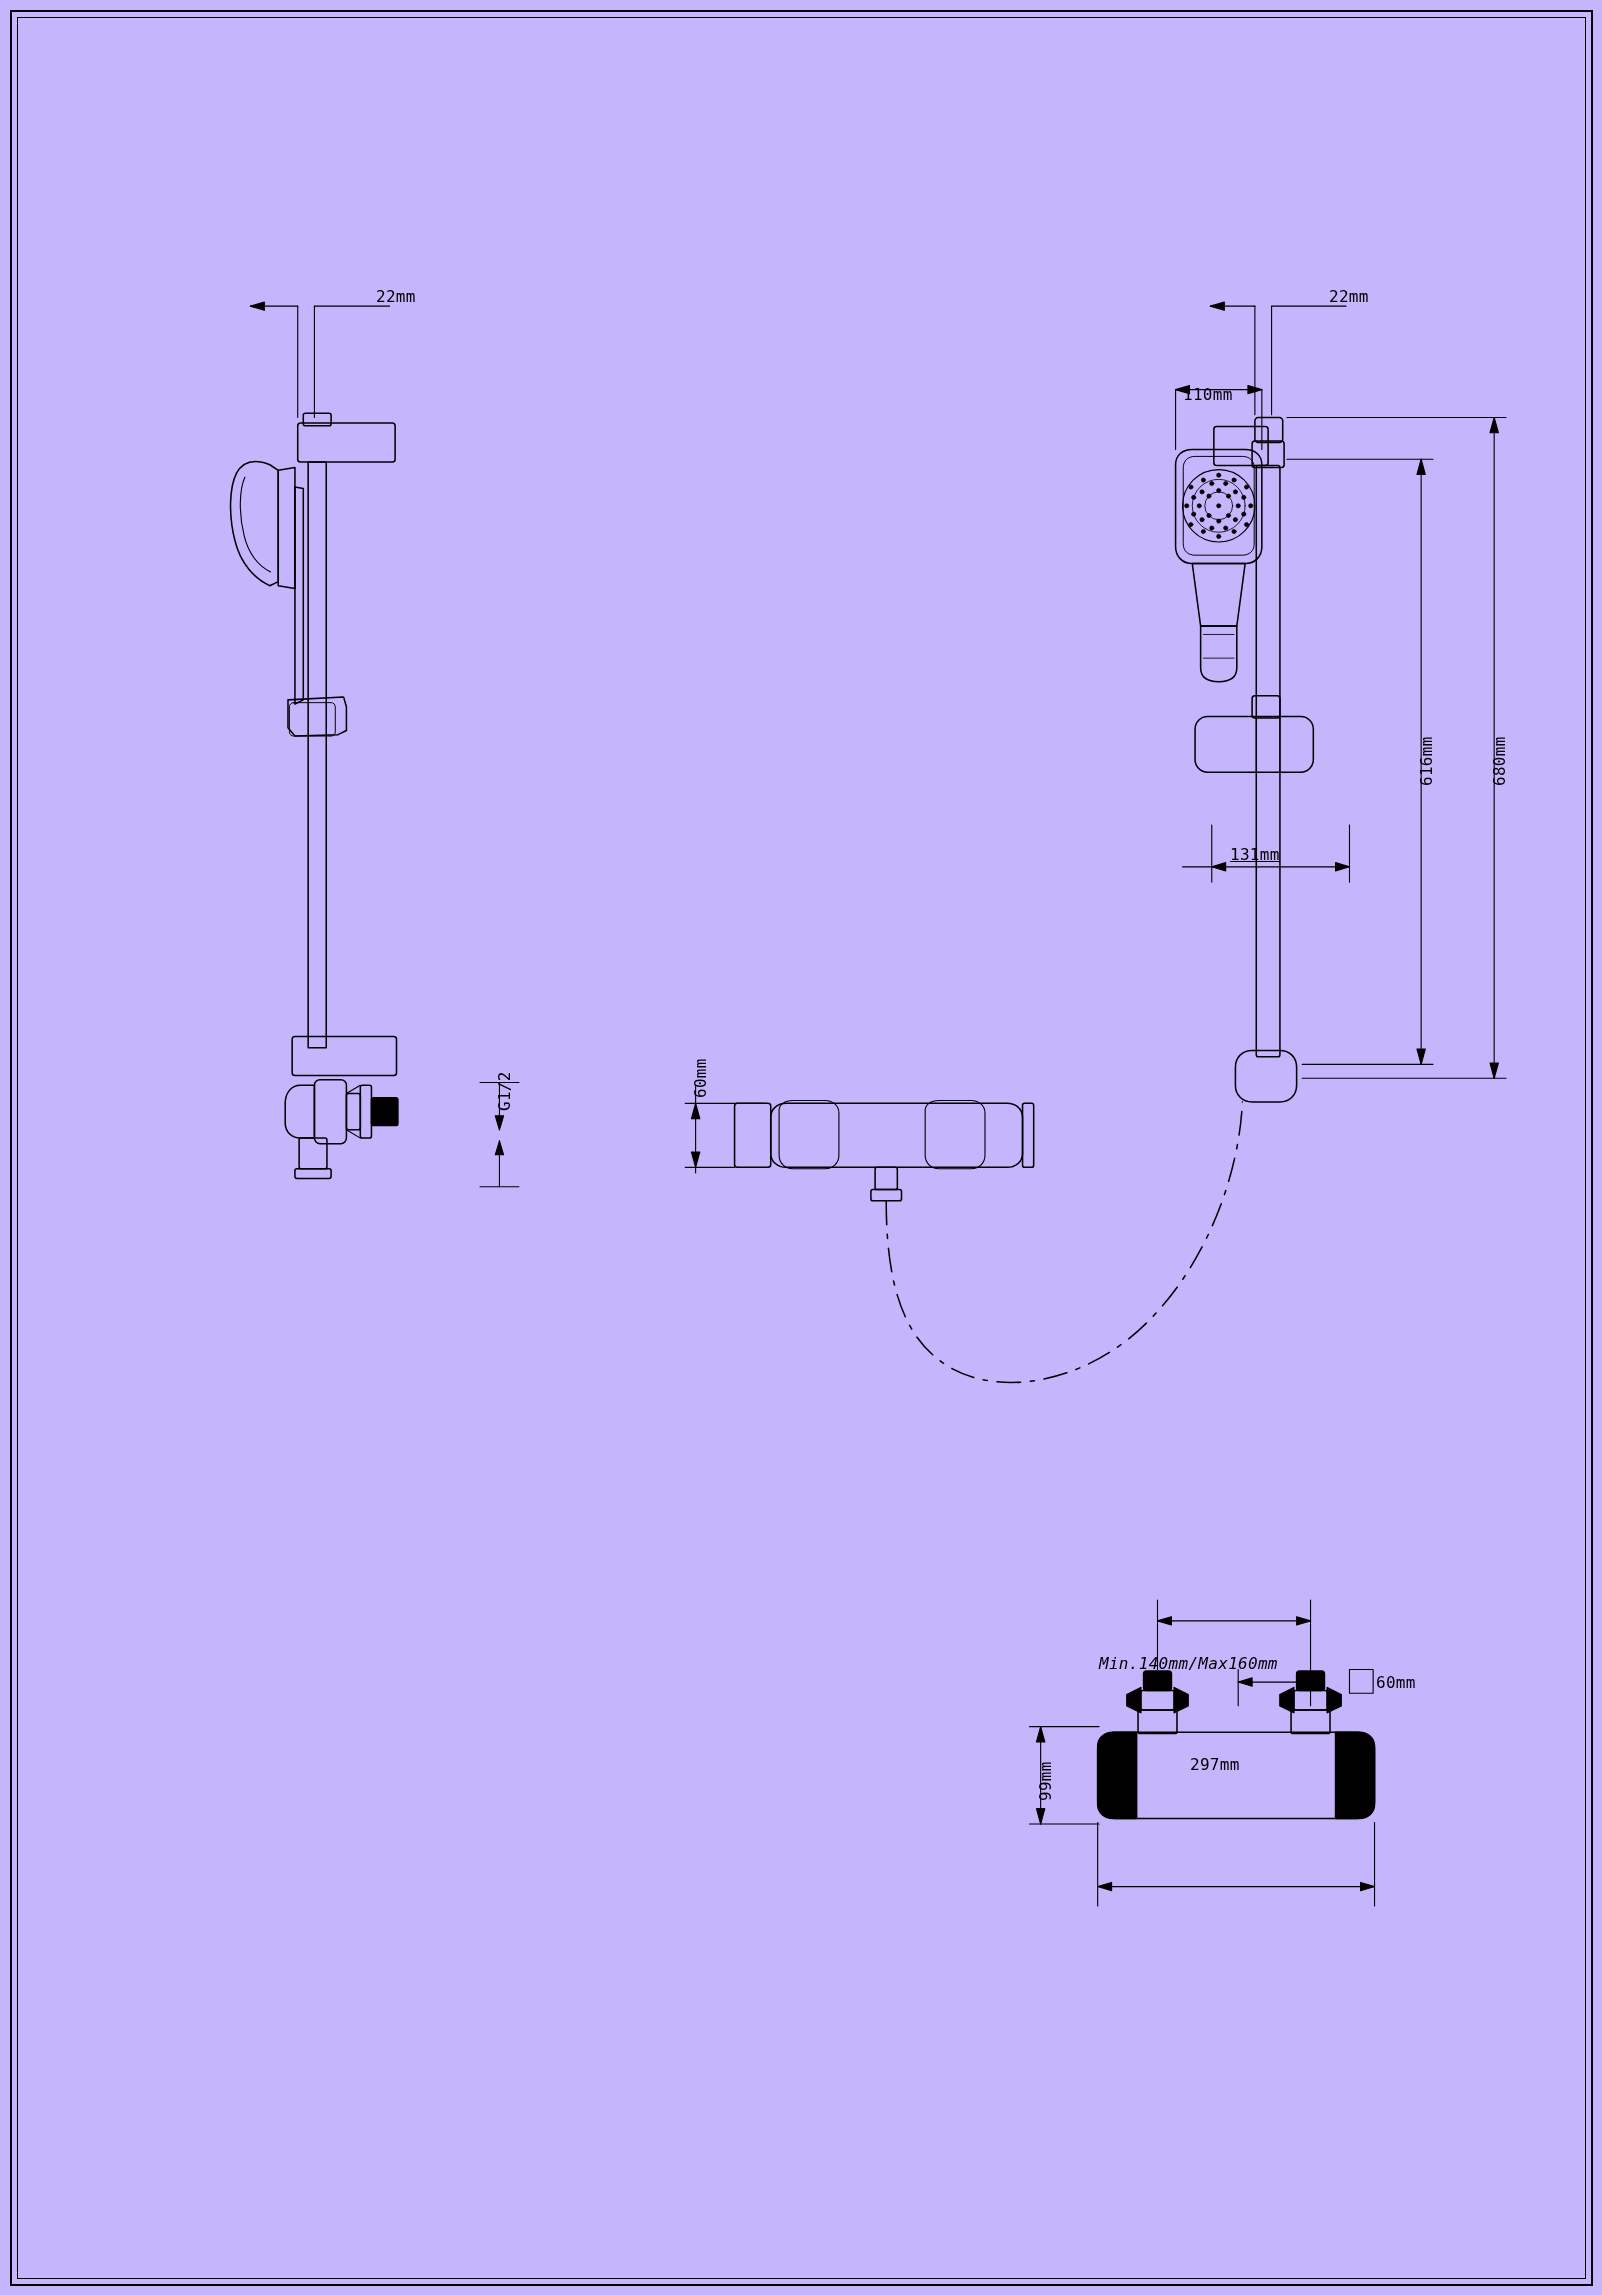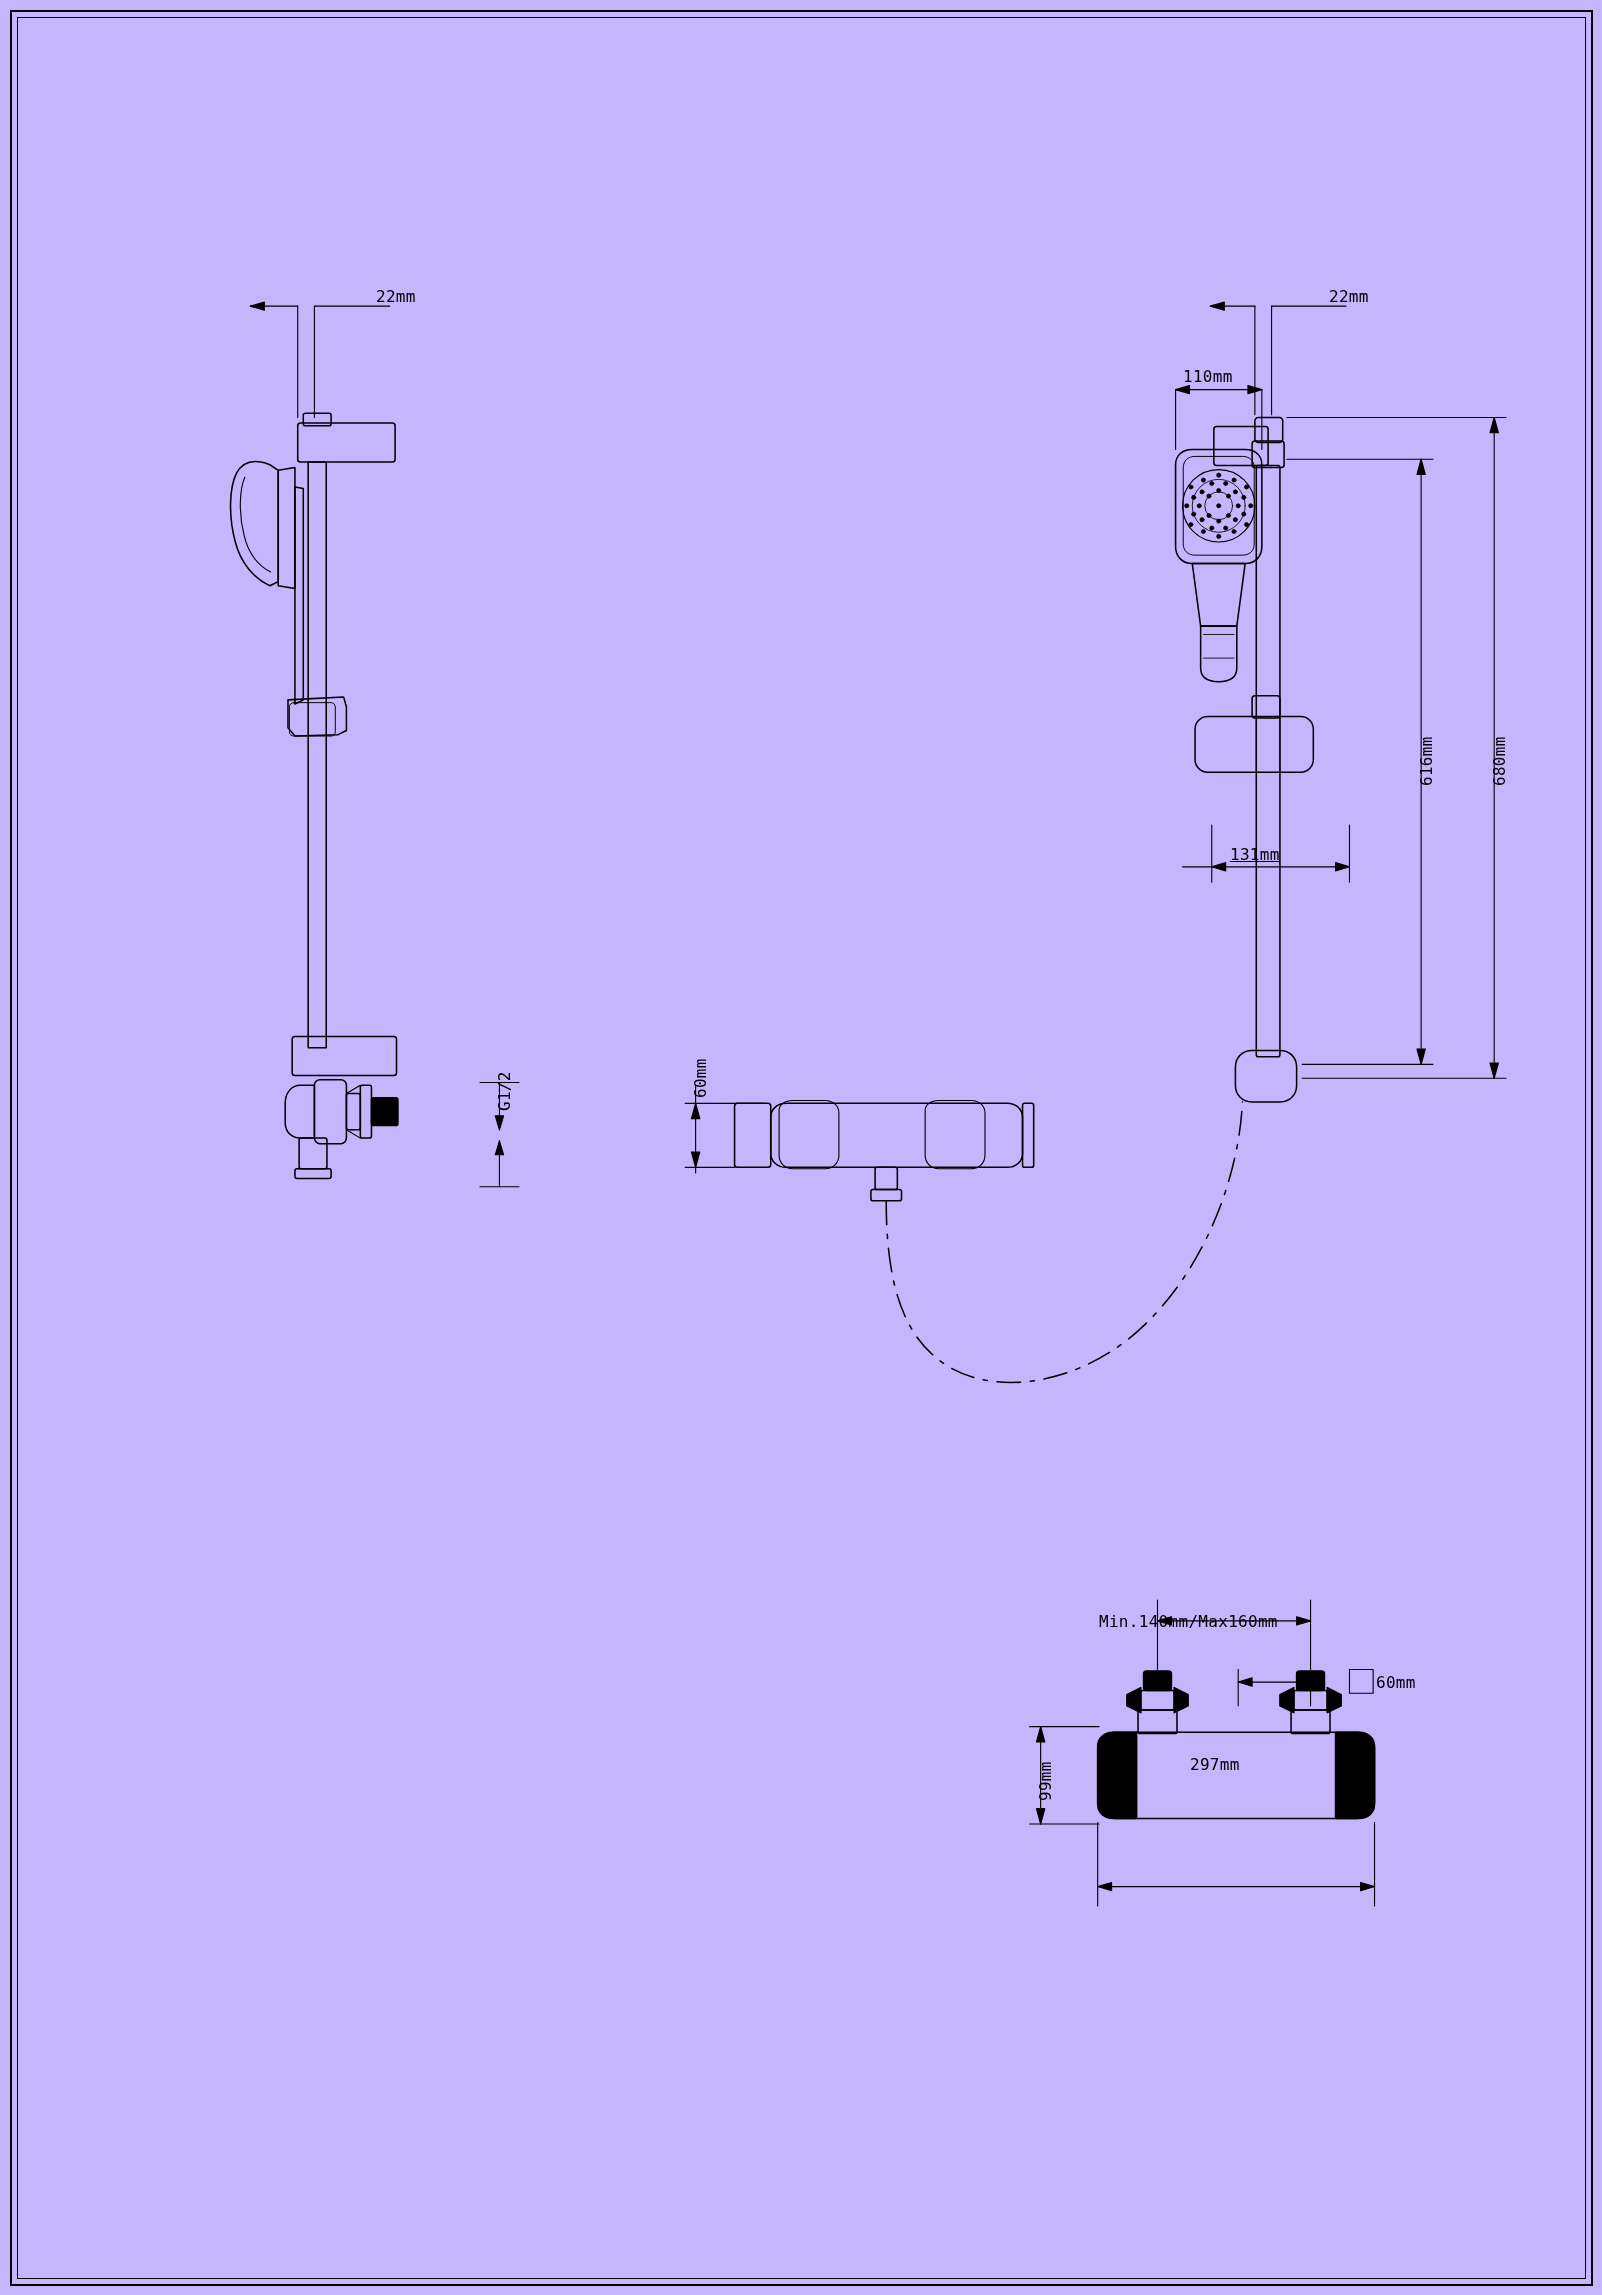--- a/index.html
+++ b/index.html
@@ -252,25 +252,25 @@
         <line x1="1578" y1="2712" x2="1976" y2="2712"></line>
         <path d="M1578 2712 L1598 2706 L1598 2718 Z" fill="#000"></path>
         <path d="M1976 2712 L1956 2706 L1956 2718 Z" fill="#000"></path>
       </g>
 
     </g>
   </svg>
 
   <div class="dimtext" style="left:376px;top:287px;">22mm</div>
   <div class="dimtext" style="left:1329px;top:287px;">22mm</div>
-  <div class="dimtext" style="left:1183px;top:367px;">110mm</div>
+  <div class="dimtext" style="left:1183px;top:385px;">110mm</div>
   <div class="dimtext vert" style="left:1417px;top:786px;">616mm</div>
   <div class="dimtext vert" style="left:1490px;top:786px;">680mm</div>
   <div class="dimtext" style="left:1230px;top:845px;text-decoration:underline;">131mm</div>
   <div class="dimtext vert" style="left:495px;top:1111px;">G1/2</div>
   <div class="dimtext vert" style="left:691px;top:1098px;">60mm</div>
-  <div class="dimtext" style="left:1099px;top:1612px;">Min.140mm/Max160mm</div>
+  <div class="dimtext" style="left:1099px;top:1654px;font-style:italic;">Min.140mm/Max160mm</div>
   <div class="dimtext" style="left:1376px;top:1673px;">60mm</div>
   <div class="dimtext vert" style="left:1036px;top:1801px;">99mm</div>
   <div class="dimtext" style="left:1190px;top:1755px;">297mm</div>
 
 </div>
 
 
 </body></html>

